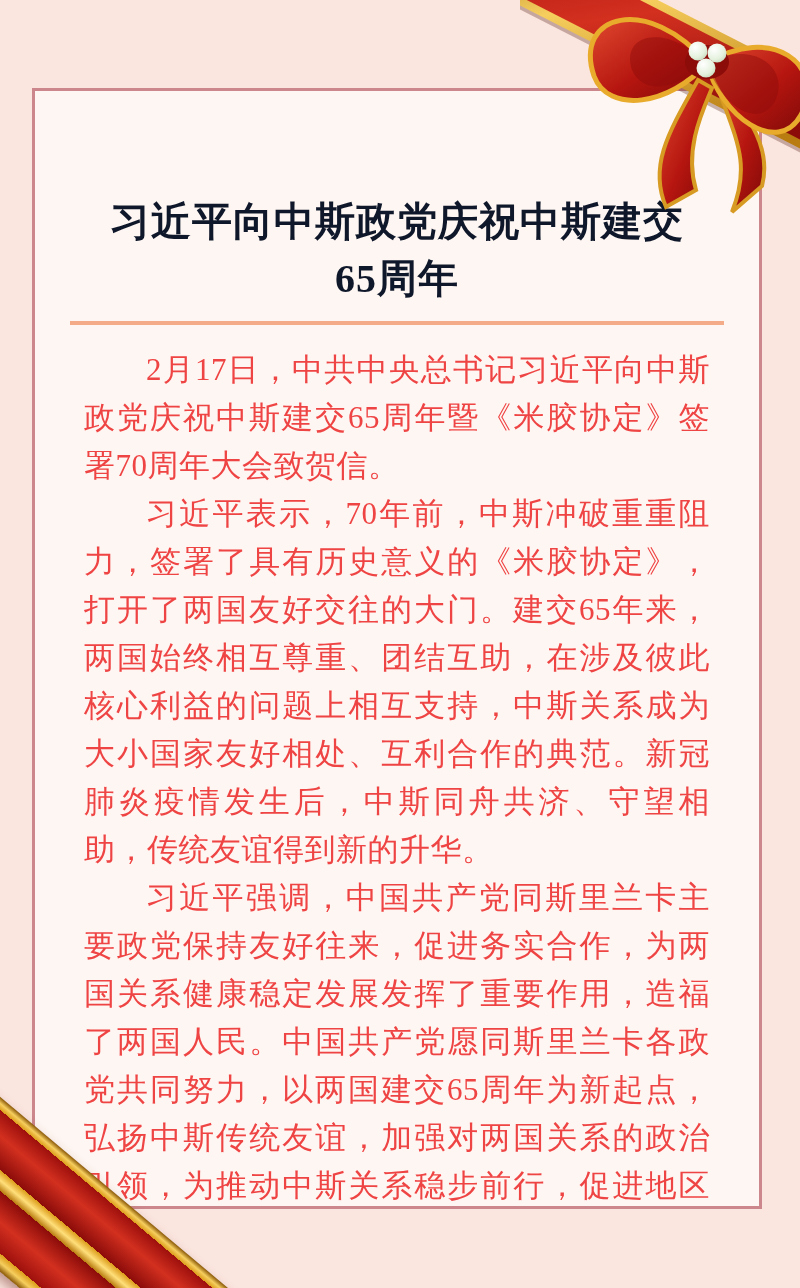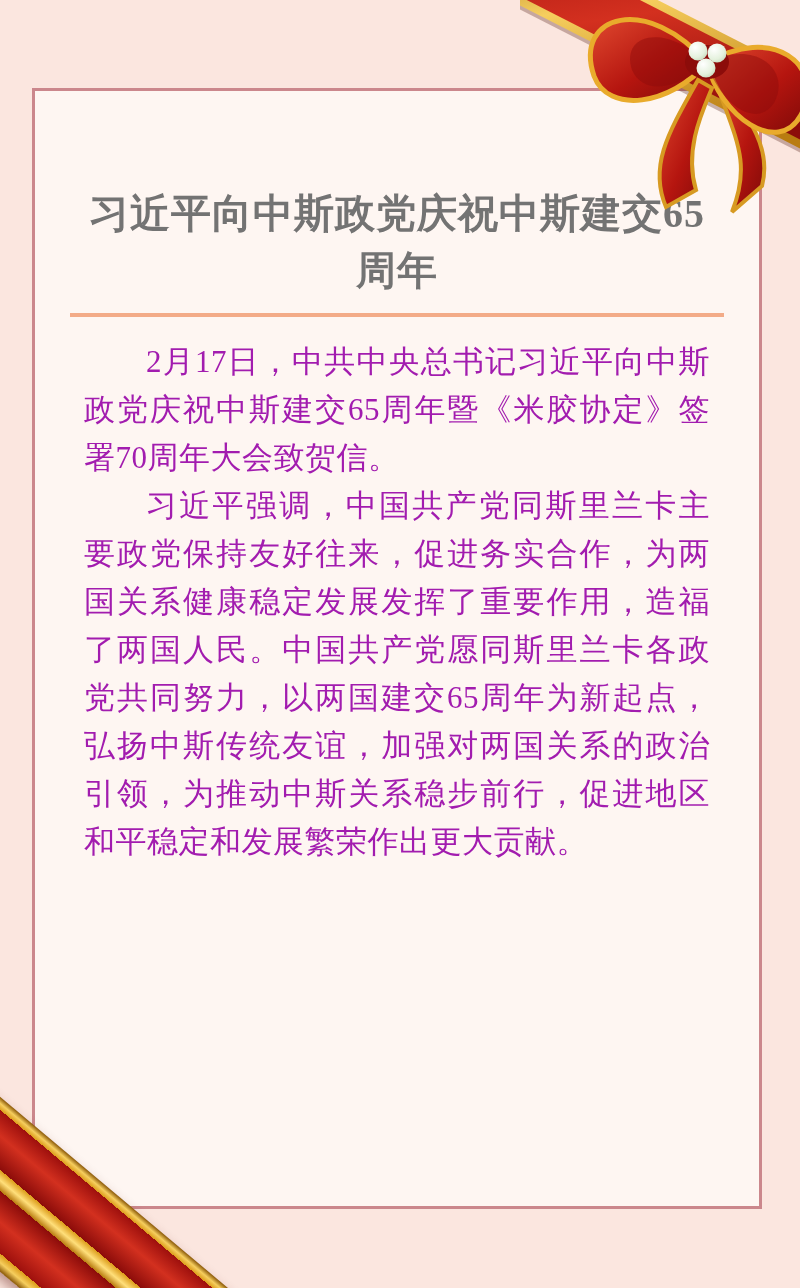--- a/index.html
+++ b/index.html
@@ -12,31 +12,31 @@
   .frame{
     position:absolute;left:32px;top:88px;width:730px;height:1121px;
     border:3px solid #cb878c;background:#fef6f2;box-sizing:border-box;
     z-index:1;
   }
   .content{
     position:absolute;left:0;top:0;width:100%;height:100%;
     padding:94px 49px 0 49px;box-sizing:border-box;overflow:hidden;
   }
   .title{
-    margin:0;color:#737373;font-size:40px;line-height:57px;font-weight:900;
+    margin:8px;color:#0f172a;font-size:40px;line-height:57px;font-weight:900;
     text-align:center;letter-spacing:1px;
   }
   .title span{display:block;}
   .title-underline{
     height:4px;background:#f3ab88;border:none;
     margin:14px -14px 0 -14px;
   }
   .body-text{margin-top:21px;}
   .body-text p{
-    margin:0;color:#a21caf;font-size:31px;line-height:48px;
+    margin:0;color:#ef4444;font-size:31px;line-height:48px;
     text-align:justify;text-indent:2em;letter-spacing:0.5px;
   }
   
   .bow-decor{
     position:absolute;top:0;right:0;width:280px;height:235px;z-index:5;
   }
   
   .stripe-decor{
     position:absolute;left:0;bottom:0;width:250px;height:240px;
     overflow:hidden;z-index:5;
@@ -67,20 +67,21 @@
 <div class="page">
 
   <div class="frame">
     <div class="content">
       <h1 class="title">
         <span>习近平向中斯政党庆祝中斯建交65周年</span>
       </h1>
       <hr class="title-underline">
       <div class="body-text">
         <p>2月17日，中共中央总书记习近平向中斯政党庆祝中斯建交65周年暨《米胶协定》签署70周年大会致贺信。</p>
+        <p>习近平表示，70年前，中斯冲破重重阻力，签署了具有历史意义的《米胶协定》，打开了两国友好交往的大门。建交65年来，两国始终相互尊重、团结互助，在涉及彼此核心利益的问题上相互支持，中斯关系成为大小国家友好相处、互利合作的典范。新冠肺炎疫情发生后，中斯同舟共济、守望相助，传统友谊得到新的升华。</p>
         <p>习近平强调，中国共产党同斯里兰卡主要政党保持友好往来，促进务实合作，为两国关系健康稳定发展发挥了重要作用，造福了两国人民。中国共产党愿同斯里兰卡各政党共同努力，以两国建交65周年为新起点，弘扬中斯传统友谊，加强对两国关系的政治引领，为推动中斯关系稳步前行，促进地区和平稳定和发展繁荣作出更大贡献。</p>
       </div>
     </div>
   </div>
 
   <svg class="bow-decor" viewBox="0 0 280 235" xmlns="http://www.w3.org/2000/svg">
     <defs>
       <linearGradient id="goldBand" x1="0" y1="0" x2="0.25" y2="1">
         <stop offset="0" stop-color="#8a5808"></stop>
         <stop offset="0.45" stop-color="#f6ce5e"></stop>

